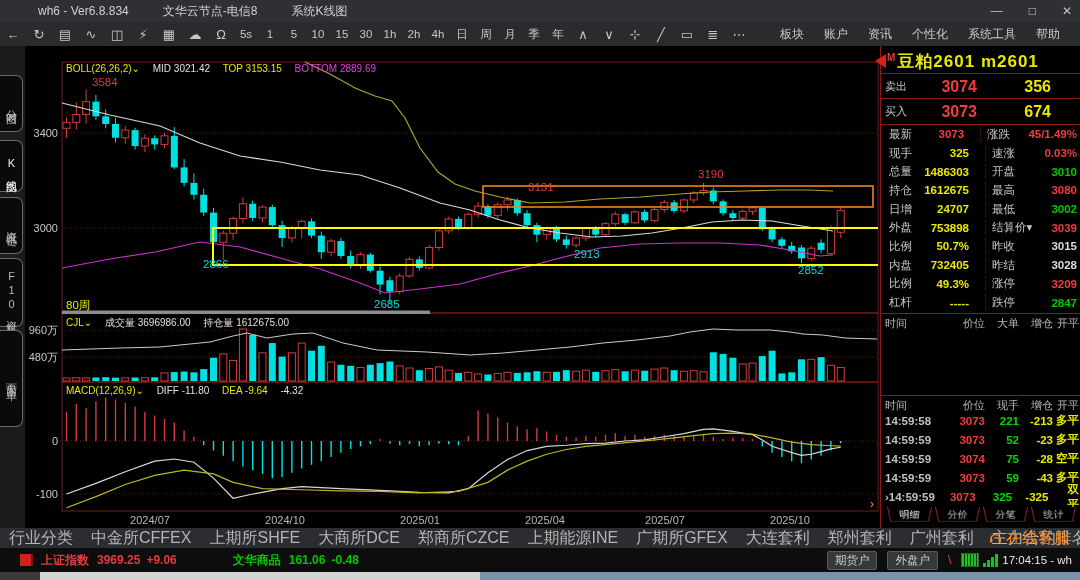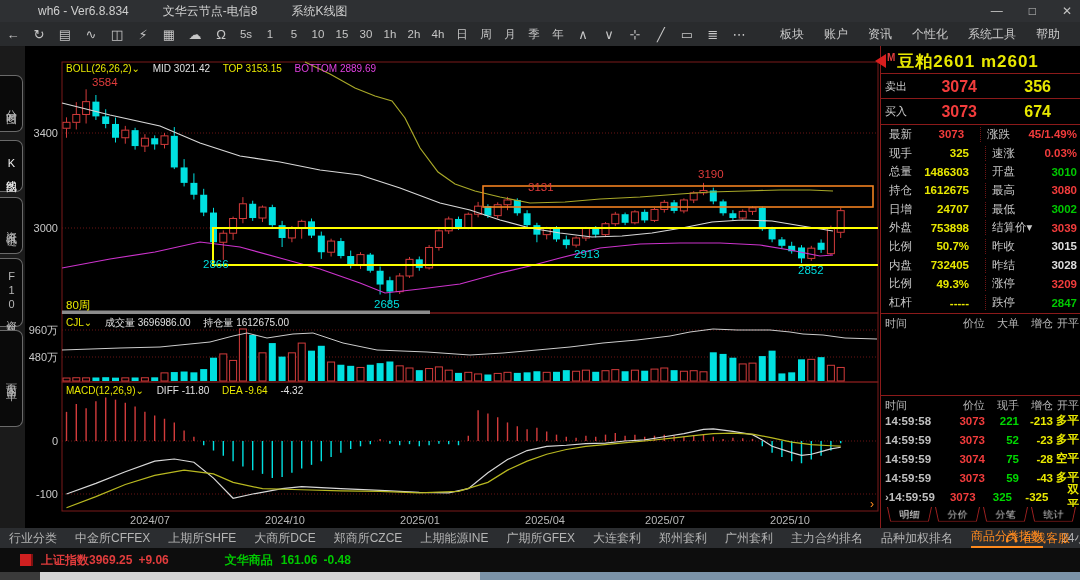--- a/index.html
+++ b/index.html
@@ -55,21 +55,21 @@
   .thead{position:absolute;left:0;width:200px;height:14px;color:#b8b8b8;font-size:11px;display:flex;}
   .thead span,.trow span{display:inline-block;}
   .c-t{width:60px;padding-left:4px;} .c-p{width:40px;text-align:right;} .c-q{width:34px;text-align:right;}
   .c-d{width:34px;text-align:right;} .c-f{width:26px;text-align:right;padding-right:2px;}
   .trow{position:absolute;left:0;width:200px;height:19px;font-size:11.5px;font-weight:bold;display:flex;align-items:center;}
   .rtabs{position:absolute;left:6px;top:461px;display:flex;gap:3px;}
   .rtab{width:43px;height:16px;line-height:16px;text-align:center;font-size:11px;color:#c8c8c8;
         border:1px solid #a02020;border-top:none;transform:perspective(9px) rotateX(-5deg);transform-origin:top;background:#000;}
   .rtab.active{color:#ffffff;}
   
-  .bnav{left:0;top:528px;width:1080px;height:20px;background:#2b2d30;display:flex;align-items:center;font-size:12px;color:#b4b4b4;}
+  .bnav{left:0;top:528px;width:1080px;height:20px;background:#2b2d30;display:flex;align-items:center;font-size:16px;color:#b4b4b4;}
   .bnav .it{margin:0 9px;white-space:nowrap;}
   .bnav .it.active{color:#ff8a1e;border-bottom:2px solid #ff8a1e;padding-bottom:1px;}
   .bnav .svc{position:absolute;right:10px;color:#ff8a1e;display:flex;align-items:center;gap:4px;}
   
   .sbar{left:0;top:548px;width:1080px;height:24px;background:#0d0d0d;display:flex;align-items:center;font-size:12px;font-weight:bold;}
   .sbar .ico{width:9px;height:12px;margin-left:20px;background:linear-gradient(#d02020,#d02020);border-left:2px solid #d02020;border-right:2px solid #801010;}
   .btn{background:#36383a;border:1px solid #5a5a5a;color:#cccccc;font-size:11.5px;font-weight:normal;
        padding:1px 7px;border-radius:2px;margin-left:10px;}
   .sig{display:flex;align-items:flex-end;gap:1px;margin:0 4px;}
   .sig i{width:3px;background:#18c018;display:block;}
@@ -695,23 +695,36 @@
           <rect x="1" y="6.5" width="2.4" height="4" rx="1" fill="#ff8a1e"></rect>
           <rect x="9.6" y="6.5" width="2.4" height="4" rx="1" fill="#ff8a1e"></rect>
         </svg>
         <span>在线客服</span>
       </span>
     </div>
 
   <div class="abs sbar">
     <span class="ico"></span>
     <span class="red" style="margin-left:8px;">上证指数</span>
-    <span class="red" style="">3969.25</span>
+    <span class="red" style="margin-left:8px;">3969.25</span>
     <span class="red" style="margin-left:6px;">+9.06</span>
     <span class="grn" style="margin-left:56px;">文华商品</span>
     <span class="grn" style="margin-left:8px;">161.06</span>
     <span class="grn" style="margin-left:6px;">-0.48</span>
+    <span style="position:absolute;right:8px;display:flex;align-items:center;">
+      <span class="btn">期货户</span>
+      <span class="btn">外盘户</span>
+      <span style="color:#e03c3c;margin-left:10px;font-weight:normal;">\</span>
+      <span class="grid-ico"></span>
+      <span class="sig">
+        <i style="height:4px"></i>
+          <i style="height:7px"></i>
+          <i style="height:10px"></i>
+          <i style="height:13px"></i>
+      </span>
+      <span style="color:#e8e8e8;font-weight:normal;font-size:11.5px;">17:04:15 - wh</span>
+    </span>
   </div>
   <div class="abs bstrip">
       <span class="w"></span>
       <span class="b"></span>
     </div>
 </div>
 
 </body></html>

